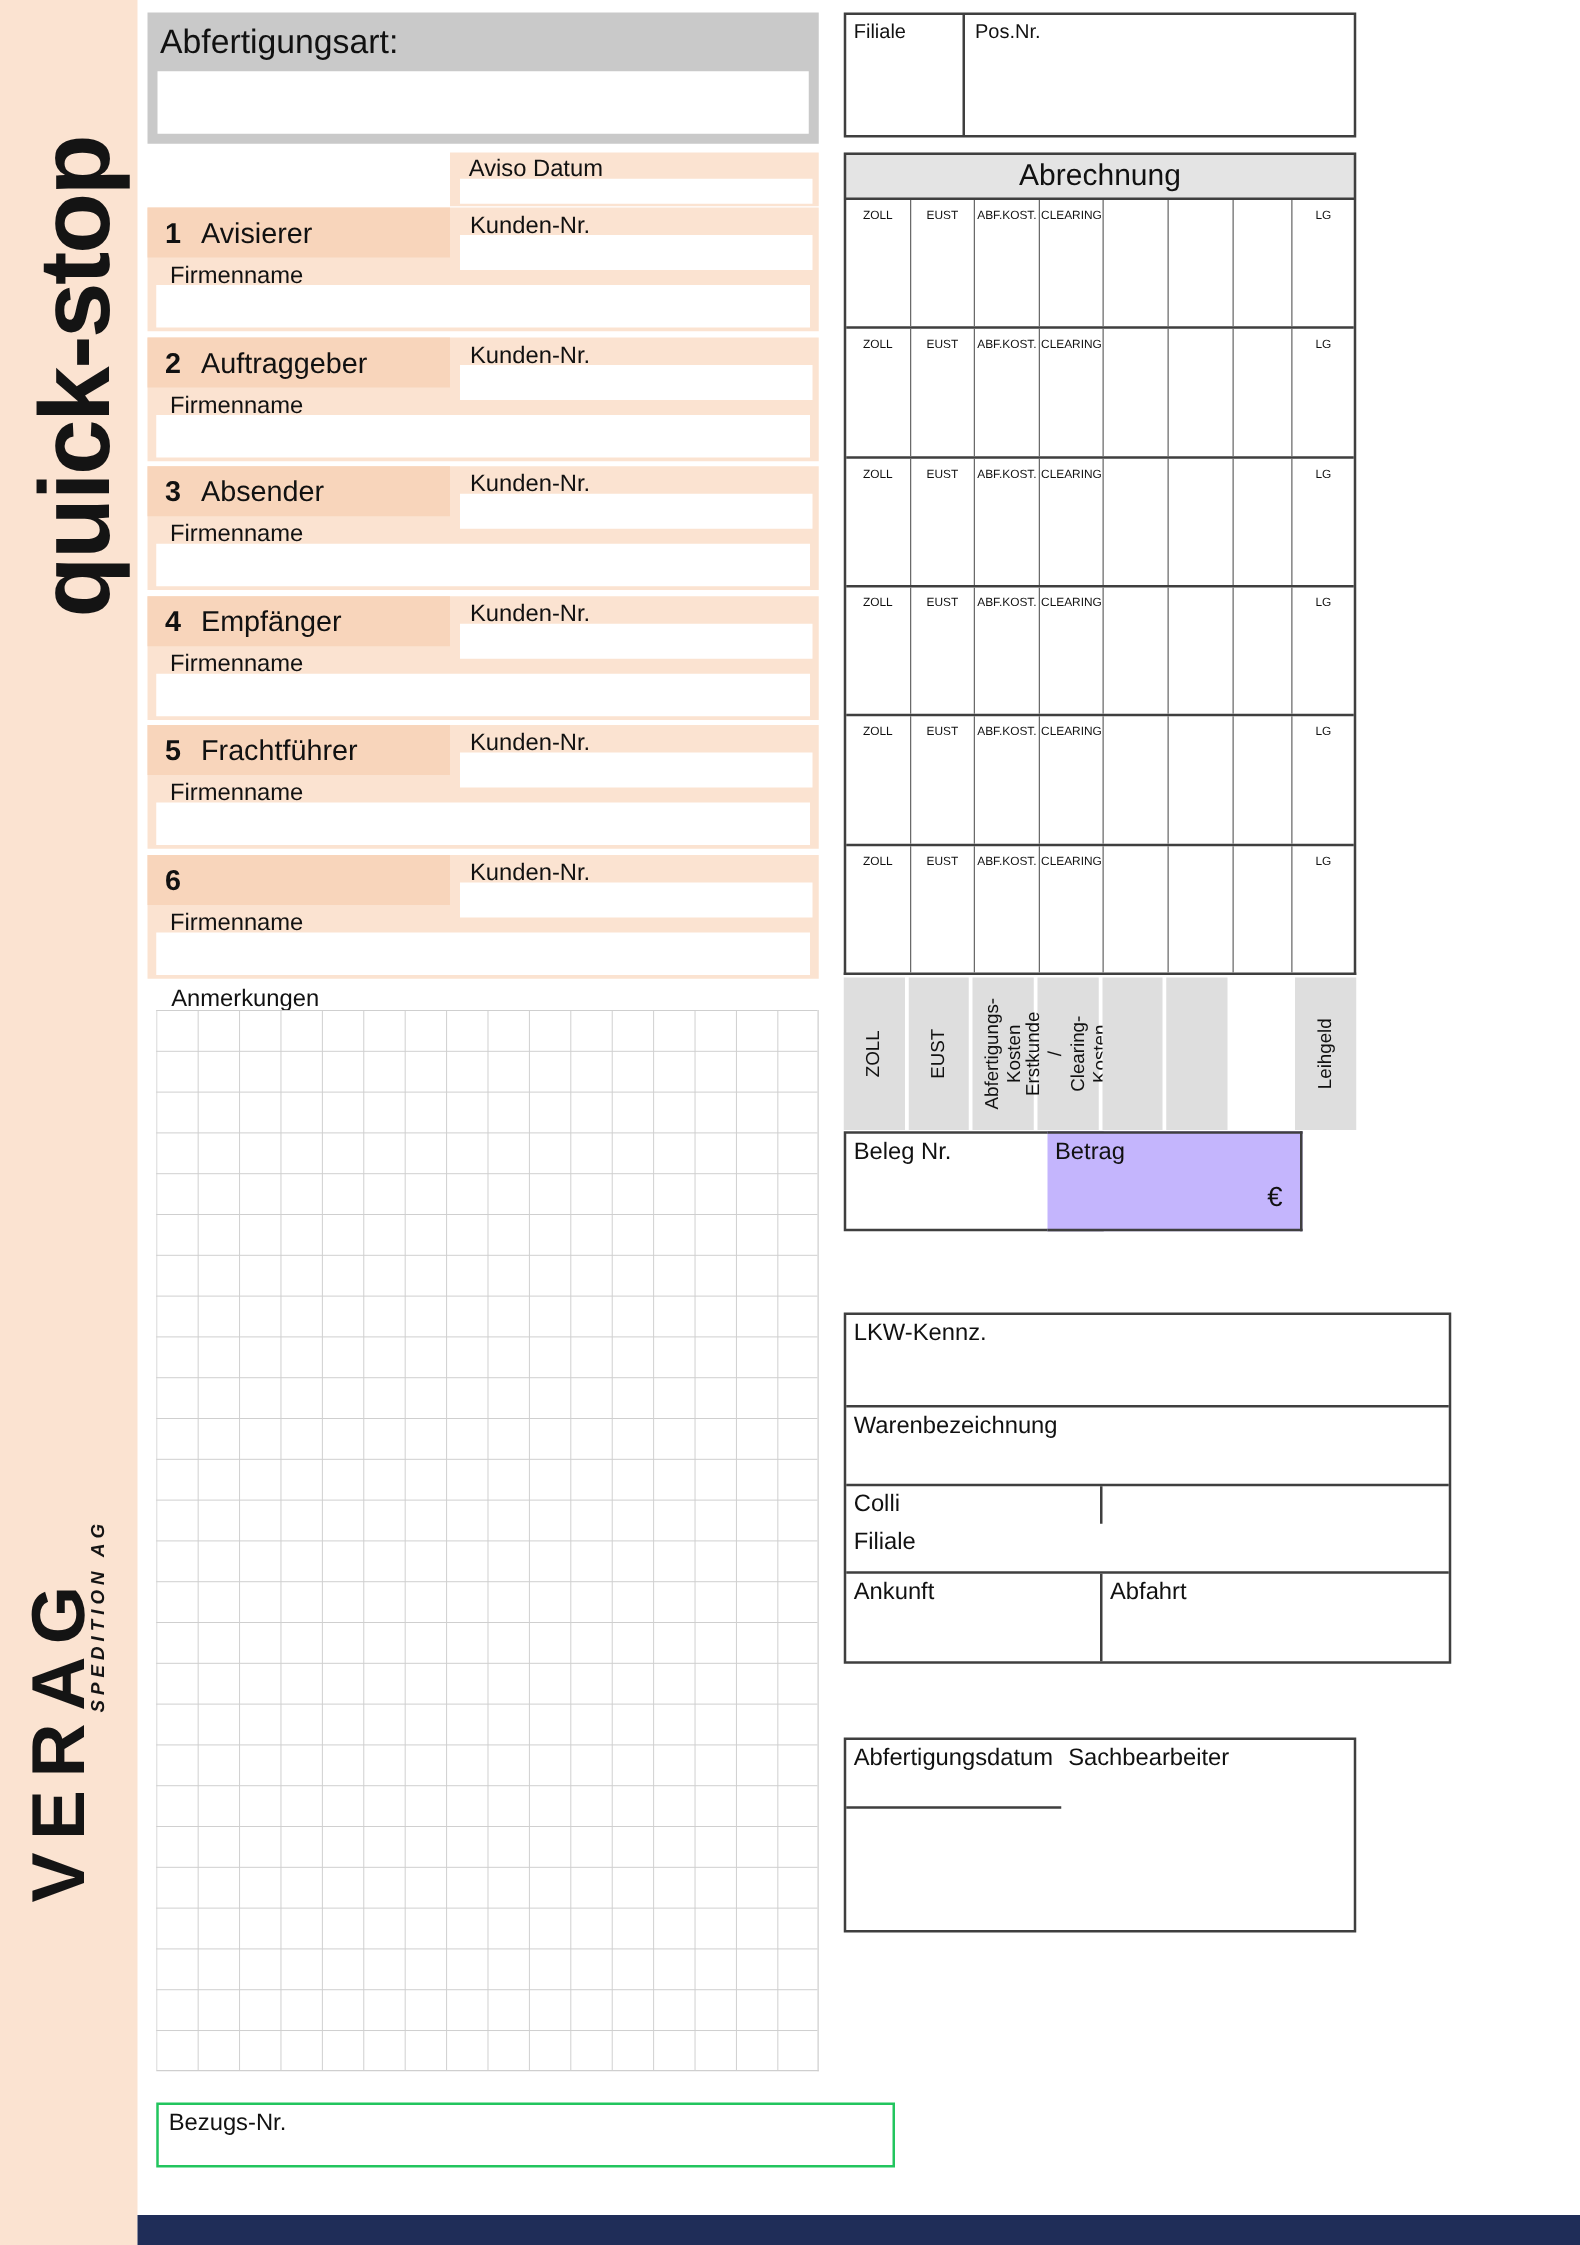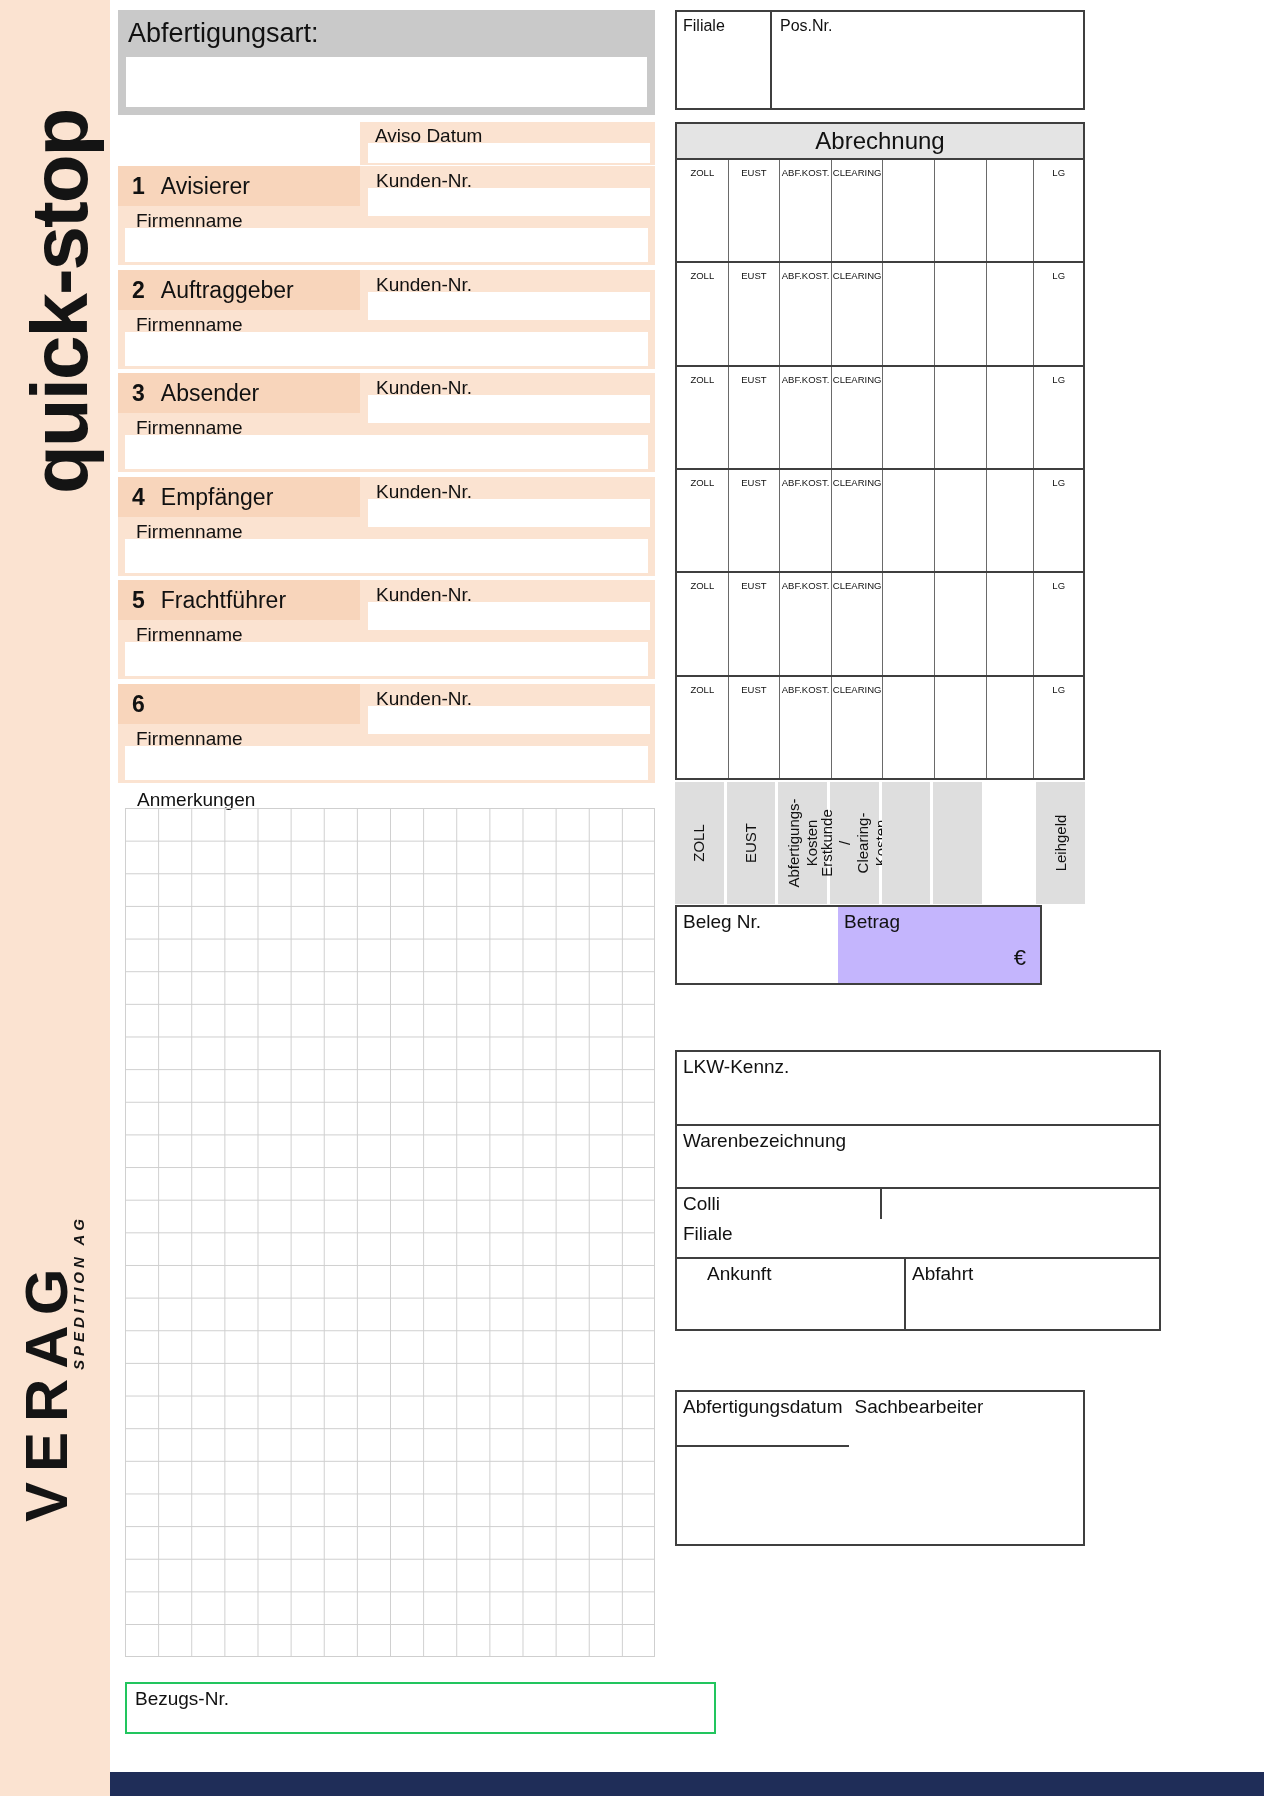--- a/index.html
+++ b/index.html
@@ -78,21 +78,21 @@
 
   
   .bezug-box { position:absolute; left:125px; top:1682px; width:591px; height:52px; border:2px solid #22c55e; background:#fff; padding:4px 8px; }
 
   
   .det-box1 { position:absolute; left:675px; top:1050px; width:486px; height:281px; border:2px solid #3f3f3f; background:#fff; display:flex; flex-direction:column; }
   .det-row { border-bottom:2px solid #3f3f3f; padding:4px 6px; }
   .det-row:last-child { border-bottom:none; }
   .r-lkw { height:74px; } .r-waren { height:63px; }
   .split { display:flex; padding:0; }
-  .r-colli { height:70px;flex-direction:column; } .r-ank { flex:1;padding-left:24px; }
+  .r-colli { height:70px;flex-direction:column; } .r-ank { flex:1; }
   .half { width:205px; border-right:2px solid #3f3f3f; padding:4px 6px; }
   .half2 { flex:1; padding:4px 6px; }
   .det-box2 { position:absolute; left:675px; top:1390px; width:410px; height:156px; border:2px solid #3f3f3f; background:#fff; display:flex; flex-direction:row; }
   .r-abfdat { height:55px; } .r-sach { flex:1; }
 </style>
 </head>
 <body>
 
 <div class="page">
 

